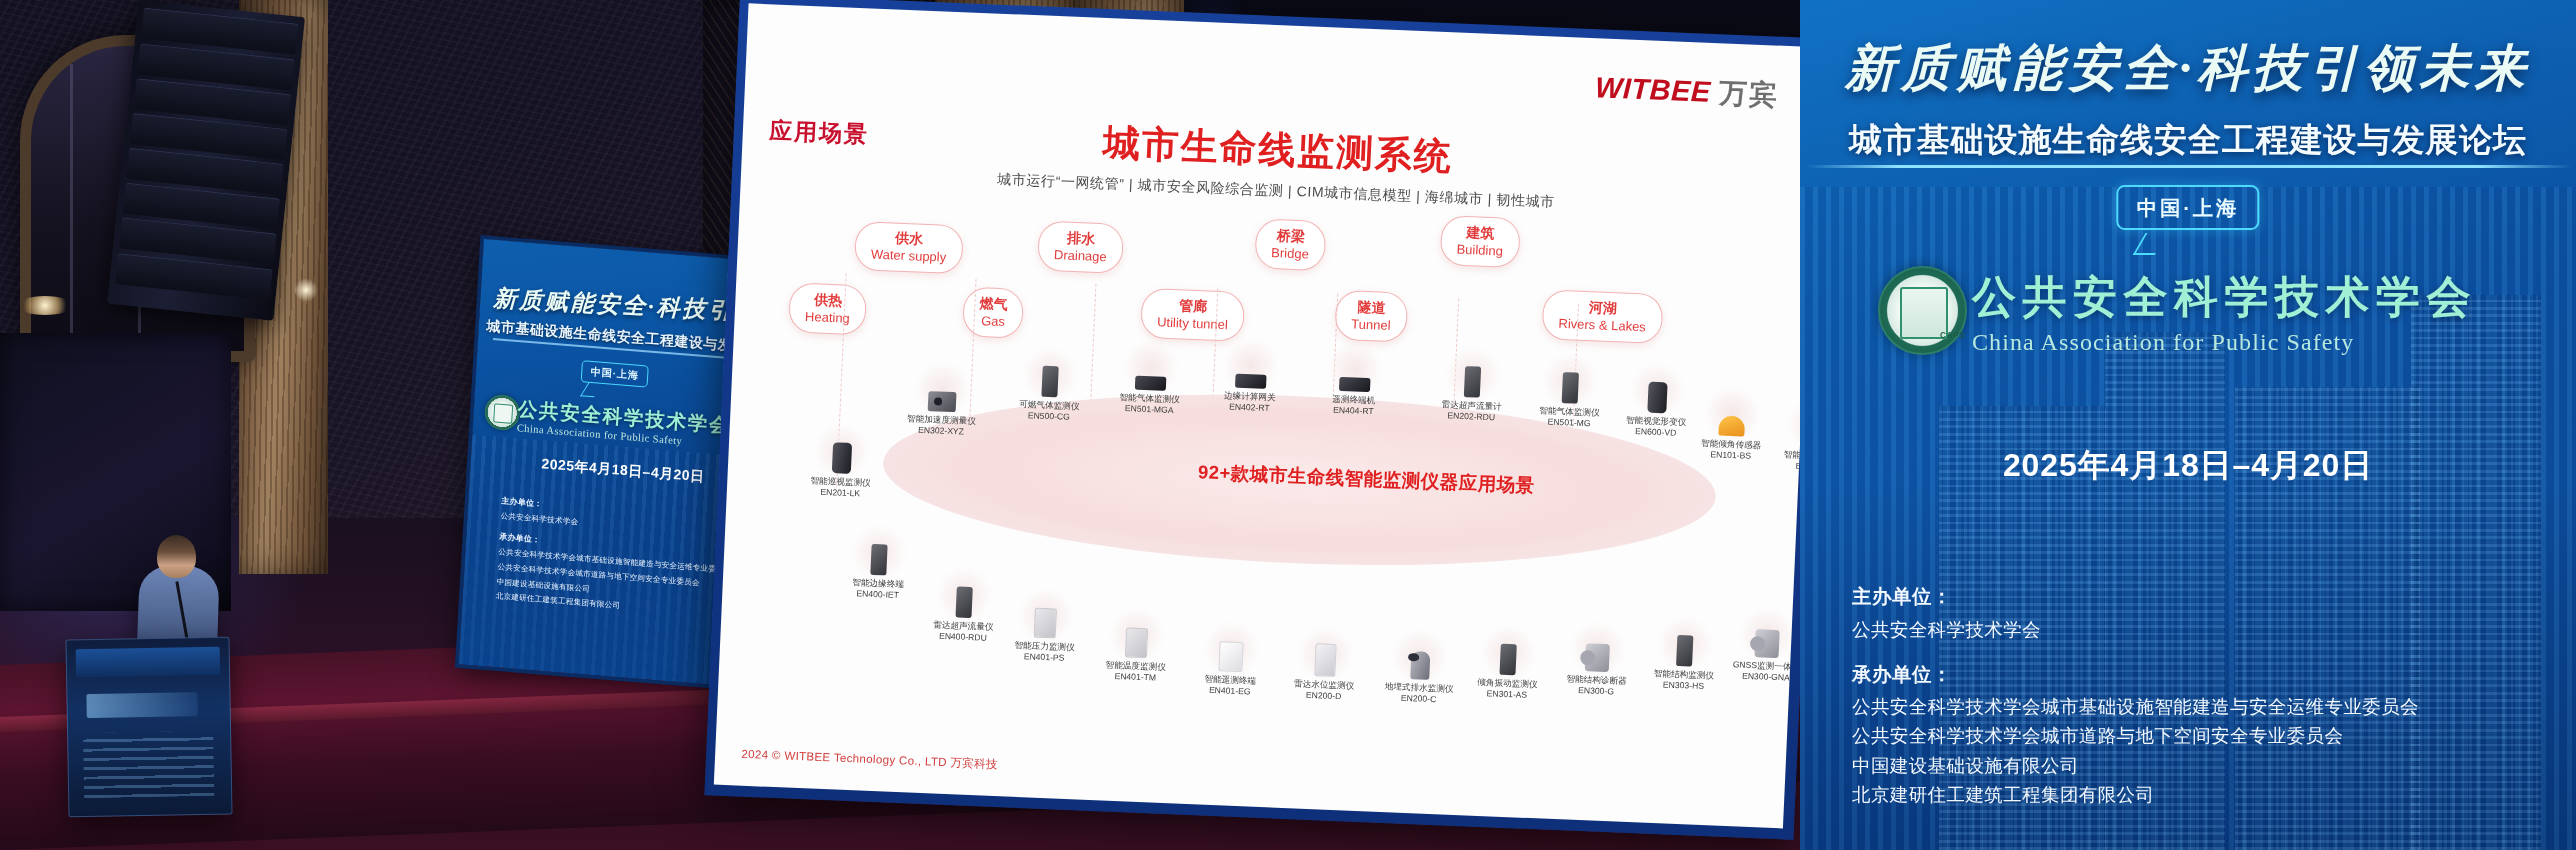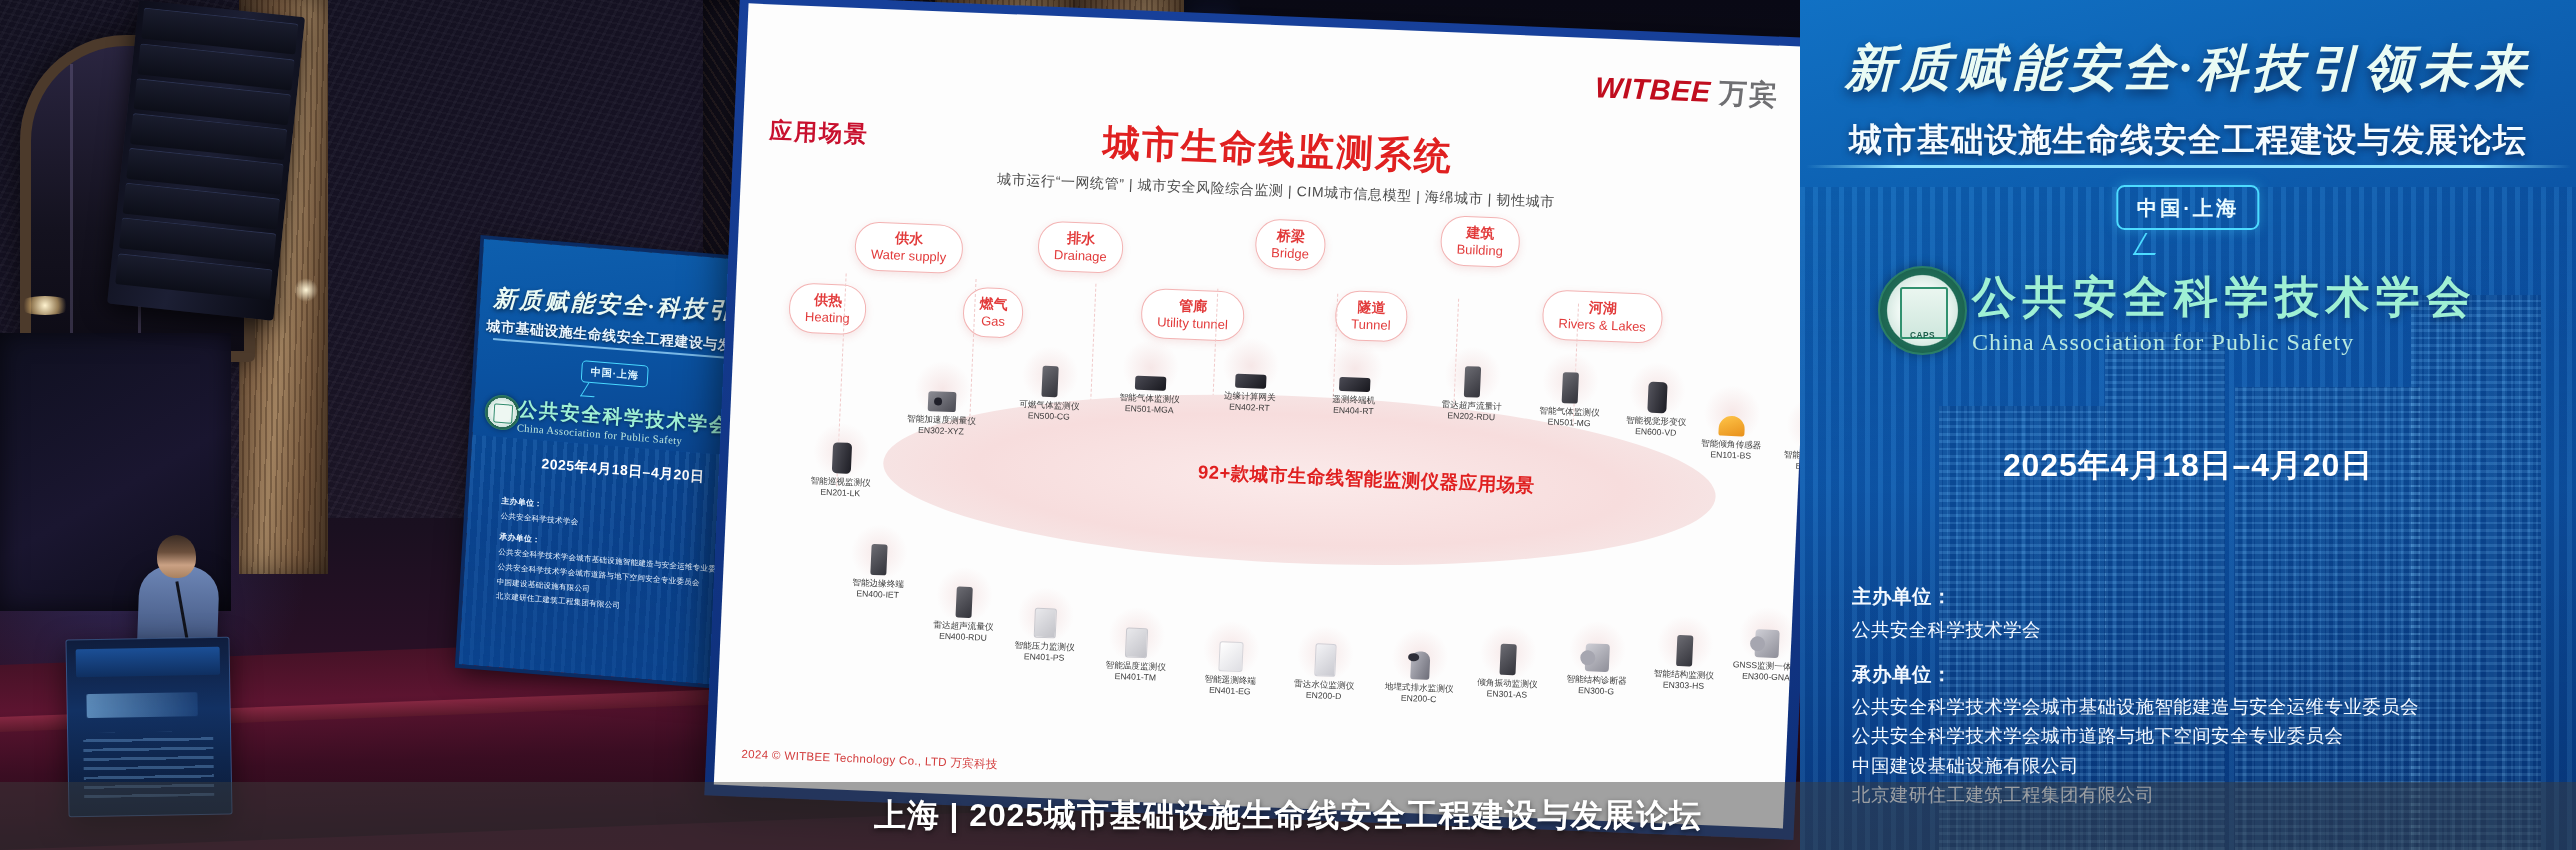--- a/index.html
+++ b/index.html
@@ -207,21 +207,21 @@
     padding:6.5px 18.5px;border:2.2px solid #4ddcff;border-radius:8.3px;
     color:#e9fbff;font-size:20.4px;font-weight:700;letter-spacing:2.8px;
     box-shadow:0 0 13px rgba(70,210,255,.35);}
   .wr-chip-tail{position:absolute;left:339px;top:233px;width:20.4px;height:20.4px;
     border-left:2.2px solid #4ddcff;border-bottom:2.2px solid #4ddcff;transform:skewX(-30deg);}
   .wr-seal{position:absolute;left:78px;top:266px;width:85px;height:85px;border-radius:50%;
     background:radial-gradient(circle,#f2faf6 38%,#d8eae3 58%,#1f6b56 60%,#15513f 100%);
     border:2.8px solid #2b7e65;box-shadow:0 0 11px rgba(0,0,0,.35);}
   .wr-seal .inner{position:absolute;left:20.4px;top:18.5px;width:44px;height:48px;border:2.8px solid #31916f;border-radius:2.8px;
     background:linear-gradient(180deg,#eaf6f0,#cfe7dd);}
-  .wr-seal .caps{position:absolute;left:0;bottom:13px;width:100%;text-align:center;color:#1d5e4a;font-size:8.3px;font-weight:700;letter-spacing:0.5px;}
+  .wr-seal .caps{position:absolute;left:0;bottom:13px;width:100%;text-align:right;color:#1d5e4a;font-size:8.3px;font-weight:700;letter-spacing:0.5px;}
   .wr-assoc{position:absolute;left:172px;top:268px;}
   .wr-assoc .cn{color:#9ff0d4;font-size:44px;font-weight:800;letter-spacing:6.5px;white-space:nowrap;text-shadow:0 1.9px 7.4px rgba(0,20,50,.5);}
   .wr-assoc .en{color:#b7e9df;font-family:"Liberation Serif",serif;font-size:24px;letter-spacing:1.1px;white-space:nowrap;margin-top:1.9px;}
   .wr-date{position:absolute;left:0;top:444px;width:100%;text-align:center;
     color:#ffffff;font-size:32px;font-weight:800;letter-spacing:0.9px;}
   .wr-orgs{position:absolute;left:52px;top:583px;width:703px;color:#f2f8ff;}
   .wr-orgs .hd{font-size:19.4px;font-weight:800;letter-spacing:0.6px;margin-bottom:4.6px;}
   .wr-orgs .ln{font-size:18.5px;letter-spacing:0.4px;line-height:1.58;}
   .wr-orgs .spacer{height:16.7px;}
 
@@ -579,18 +579,15 @@
       <div class="ln">公共安全科学技术学会</div>
       <div class="spacer"></div>
       <div class="hd">承办单位：</div>
       <div class="ln">公共安全科学技术学会城市基础设施智能建造与安全运维专业委员会</div>
       <div class="ln">公共安全科学技术学会城市道路与地下空间安全专业委员会</div>
       <div class="ln">中国建设基础设施有限公司</div>
       <div class="ln">北京建研住工建筑工程集团有限公司</div>
     </div>
   </div>
 
-  <div class="caption-bar">
-    <span class="txt">上海 | 2025城市基础设施生命线安全工程建设与发展论坛</span>
-  </div>
 
 </div>
 
 
 </body></html>

